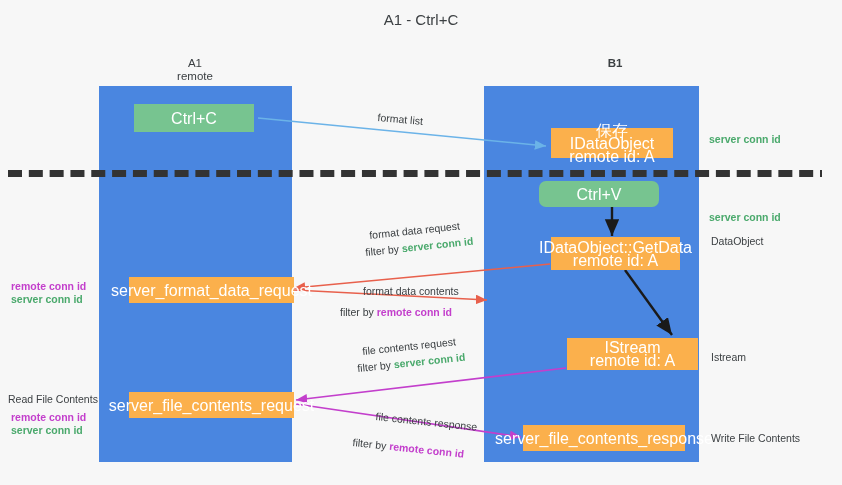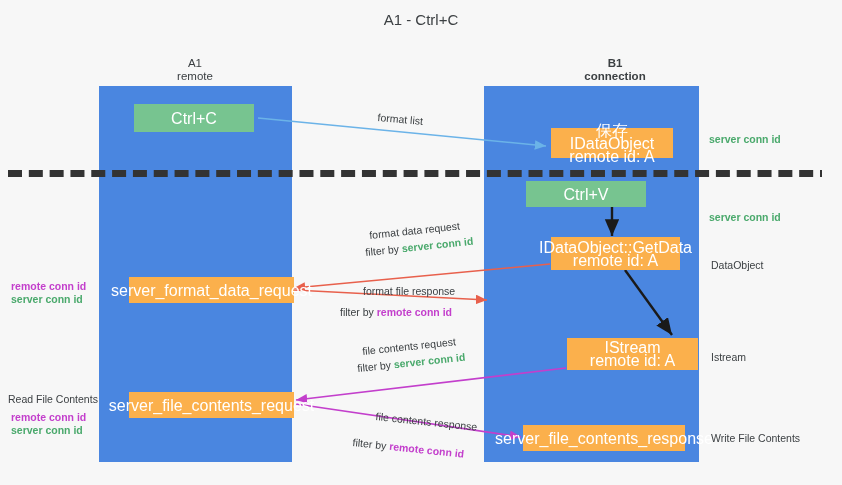--- a/index.html
+++ b/index.html
@@ -100,21 +100,20 @@
   <div class="title">
     <div>A1 - Ctrl+C</div>
   </div>
 
   <div class="lane-header" style="left:115px; top:57px;text-align:center;">
     <span>A1</span>
     <span class="l2">remote</span>
   </div>
   <div class="lane-header" style="left:535px; top:57px;font-weight:bold;">
     <span>B1</span>
-    <span class="l2">connection</span>
   </div>
 
   <div class="lane" style="left:99px; top:86px; width:193px; height:376px;"></div>
   <div class="lane" style="left:484px; top:86px; width:215px; height:376px;"></div>
 
   <svg class="arrows">
     <defs>
       <marker id="ah-blue" markerWidth="8" markerHeight="8" refX="7" refY="3" orient="auto">
         <path d="M0,0 L7,3 L0,6 z" fill="#6bb3e8"></path>
       </marker>
@@ -154,21 +153,21 @@
 
   <div class="box orange" style="left:129px; top:392px; width:165px; height:26px;">
     <span>server_file_contents_request</span>
   </div>
 
   <div class="box orange" style="left:551px; top:128px; width:122px; height:30px;">
     <span>保存IDataObject</span>
     <span class="l2">remote id: A</span>
   </div>
 
-  <div class="box green" style="left:526px; top:181px; width:120px; height:26px;">
+  <div class="box green" style="left:539px; top:181px; width:120px; height:26px;border-radius:7px;">
     <span>Ctrl+V</span>
   </div>
 
   <div class="box orange" style="left:551px; top:237px; width:129px; height:33px;">
     <span>IDataObject::GetData</span>
     <span class="l2">remote id: A</span>
   </div>
 
 
   <div class="box orange" style="left:567px; top:338px; width:131px; height:32px;">
@@ -182,38 +181,38 @@
 
   <div class="divider"></div>
 
   <div class="lbl rot" style="left:377px; top:110px; transform:rotate(5deg);">format list</div>
 
   <div class="lbl rot" style="left:370px; top:228px; transform:rotate(-6deg);">format data request</div>
   <div class="lbl rot" style="left:366px; top:245px; transform:rotate(-6deg);">
     <span>filter by </span><span class="inline-green">server conn id</span>
   </div>
 
-  <div class="lbl" style="left:363px; top:284px;">format file response</div>
+  <div class="lbl" style="left:363px; top:284px;">format data contents</div>
   <div class="lbl" style="left:340px; top:305px;">
     <span>filter by </span><span class="inline-magenta">remote conn id</span>
   </div>
 
   <div class="lbl rot" style="left:363px; top:344px; transform:rotate(-6deg);">file contents request</div>
   <div class="lbl rot" style="left:358px; top:361px; transform:rotate(-6deg);">
     <span>filter by </span><span class="inline-green">server conn id</span>
   </div>
 
   <div class="lbl rot" style="left:375px; top:409px; transform:rotate(6deg);">file contents response</div>
   <div class="lbl rot" style="left:352px; top:435px; transform:rotate(6deg);">
     <span>filter by </span><span class="inline-magenta">remote conn id</span>
   </div>
 
   <div class="lbl green" style="left:709px; top:132px;">server conn id</div>
   <div class="lbl green" style="left:709px; top:210px;">server conn id</div>
-  <div class="lbl dark" style="left:711px; top:258px;">DataObject</div>
+  <div class="lbl dark" style="left:711px; top:234px;">DataObject</div>
   <div class="lbl dark" style="left:711px; top:350px;">Istream</div>
   <div class="lbl dark" style="left:711px; top:431px;">Write File Contents</div>
 
   <div class="lbl magenta" style="left:11px; top:279px;">remote conn id</div>
   <div class="lbl green" style="left:11px; top:292px;">server conn id</div>
 
   <div class="lbl dark" style="left:8px; top:392px;">Read File Contents</div>
   <div class="lbl magenta" style="left:11px; top:410px;">remote conn id</div>
   <div class="lbl green" style="left:11px; top:423px;">server conn id</div>
 

